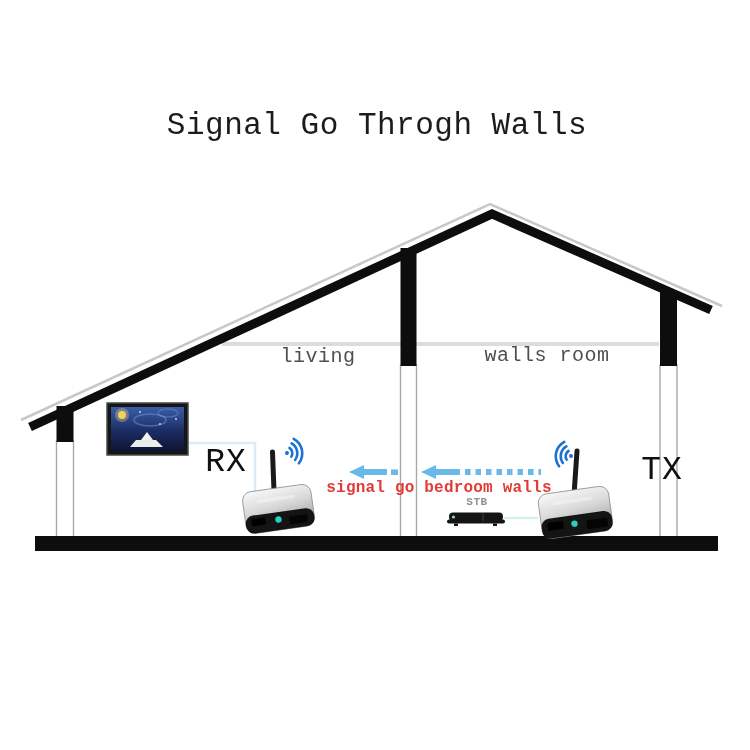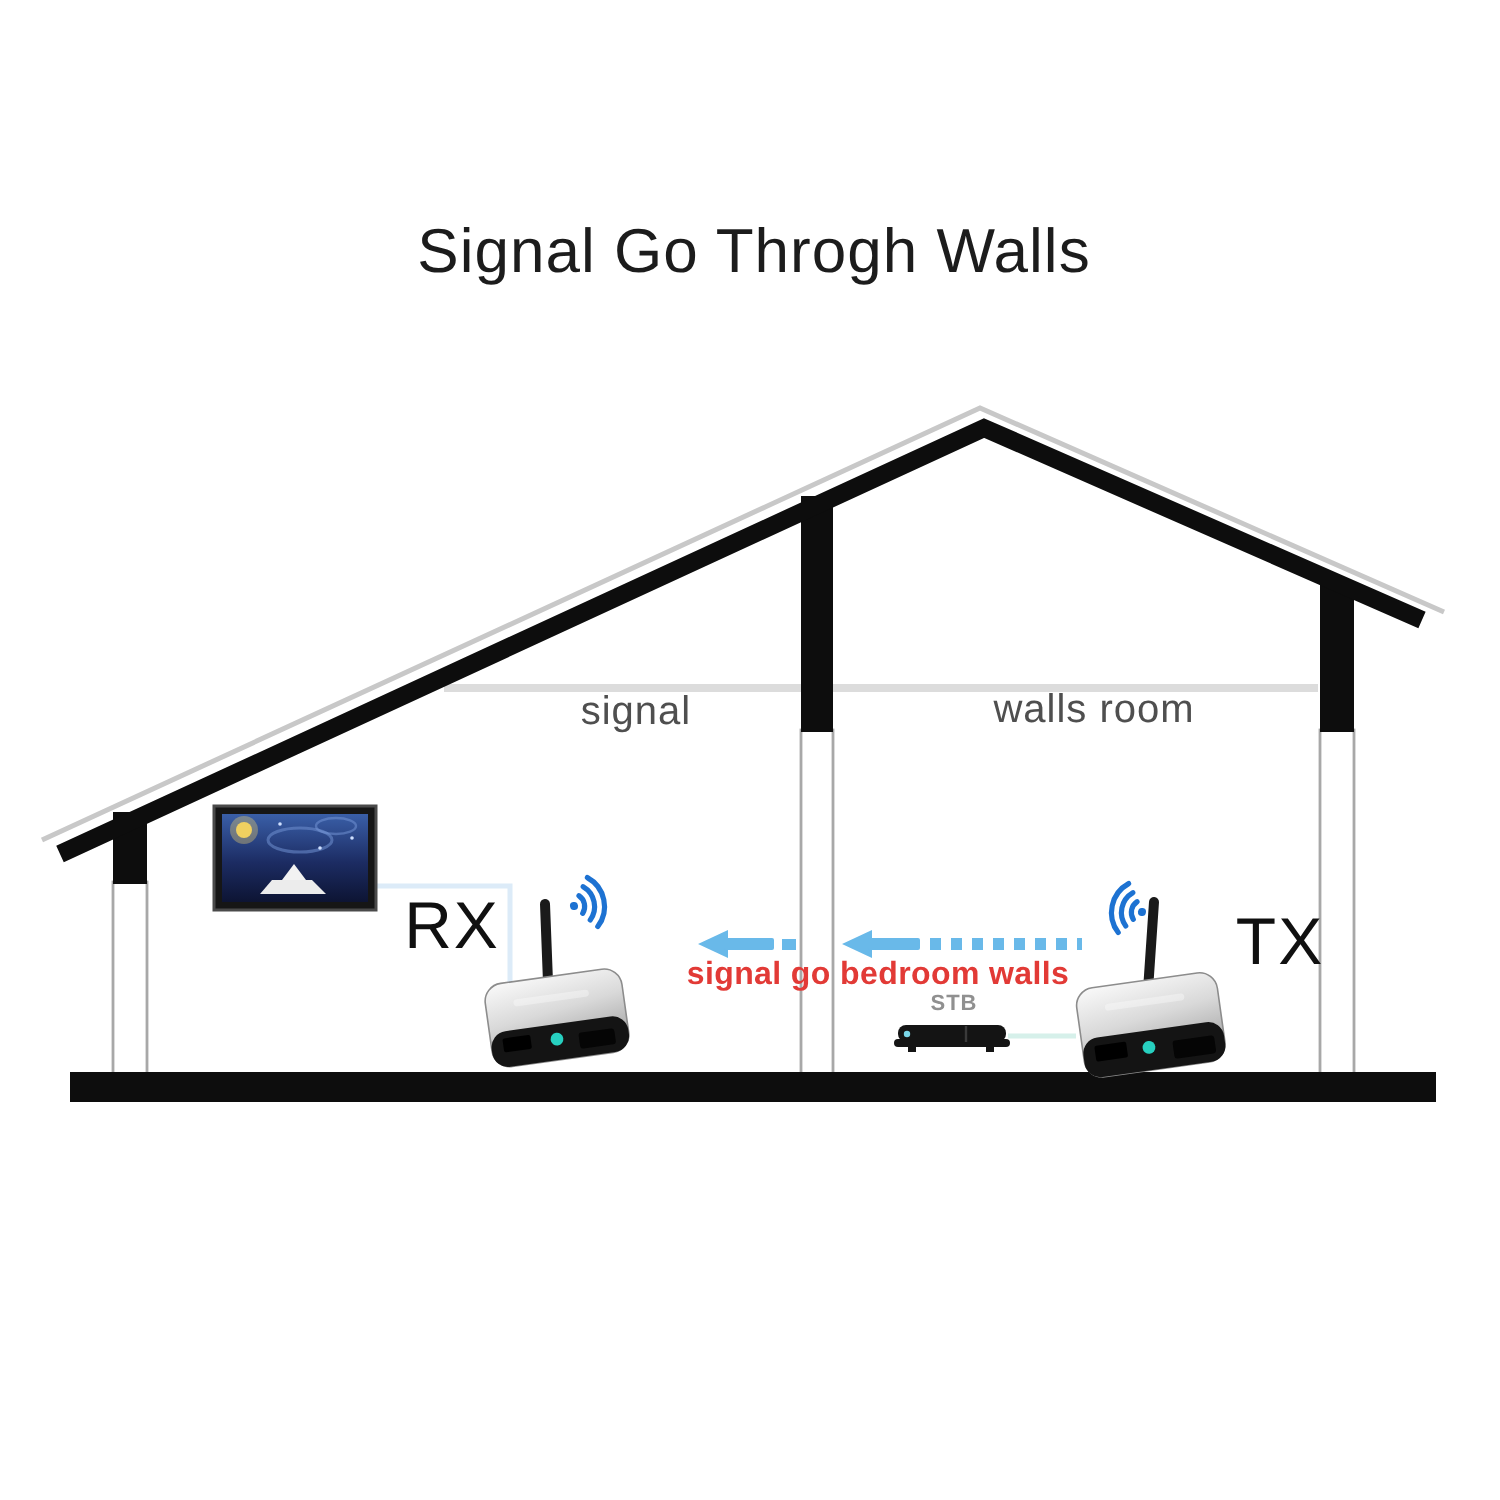--- a/index.html
+++ b/index.html
@@ -1,30 +1,30 @@
 <!DOCTYPE html>
 <html style="--wifi-blue: #1d72d2; --arrow-blue: #69b9e9; --signal-red: #e23a36; --structure-black: #0d0d0d; --ceiling-grey: #dcdcdc; --room-label-grey: #4f4f4f; --stb-label-grey: #909090;"><head>
 <meta charset="utf-8">
 <style>
   html,body{margin:0;padding:0;background:#fff;}
   .stage{
     position:relative;width:738px;height:750px;background:#ffffff;
-    overflow:hidden;font-family:Liberation Sans, sans-serif;
+    overflow:hidden;font-family:Liberation Mono, monospace;
   }
   .stage svg{position:absolute;left:0;top:0;}
   .label{position:absolute;white-space:nowrap;transform:translateX(-50%);}
   .title{
     top:108px;left:377px;font-size:31px;color:#1c1c1c;letter-spacing:.5px;
   }
   .room-label{font-size:20px;color:var(--room-label-grey,#4f4f4f);letter-spacing:.5px;}
   .bedroom{top:345px;left:318px;}
   .livingroom{top:344px;left:547px;}
   .device-label{font-size:33px;color:#101010;letter-spacing:1px;}
   .rx{top:444px;left:226px;}
-  .tx{top:452px;left:640px;}
+  .tx{top:452px;left:662px;}
   .signal-text{
     top:479px;left:439px;font-size:16px;font-weight:700;
     color:var(--signal-red,#e23a36);letter-spacing:.2px;
   }
   .stb-label{
     top:496px;left:477px;font-size:11px;font-weight:700;
     color:var(--stb-label-grey,#909090);letter-spacing:.5px;text-align:center;
   }
 </style>
 </head>
@@ -138,20 +138,20 @@
       </g>
       <g>
         <polygon points="421,472 436,465 436,479"></polygon>
         <rect x="434" y="469" width="26" height="6" rx="1"></rect>
       </g>
       <line x1="465" y1="472" x2="541" y2="472" stroke="var(--arrow-blue,#69b9e9)" stroke-width="6" stroke-dasharray="5.5 5"></line>
     </g>
   </svg>
 
   <div class="label title">Signal Go Throgh Walls</div>
-  <div class="label room-label bedroom">signal</div>
+  <div class="label room-label bedroom">living</div>
   <div class="label room-label livingroom">walls room</div>
   <div class="label device-label rx">RX</div>
   <div class="label device-label tx">TX</div>
   <div class="label signal-text">signal go bedroom walls</div>
   <div class="label stb-label">STB</div>
 
 </div>
 
 </body></html>

